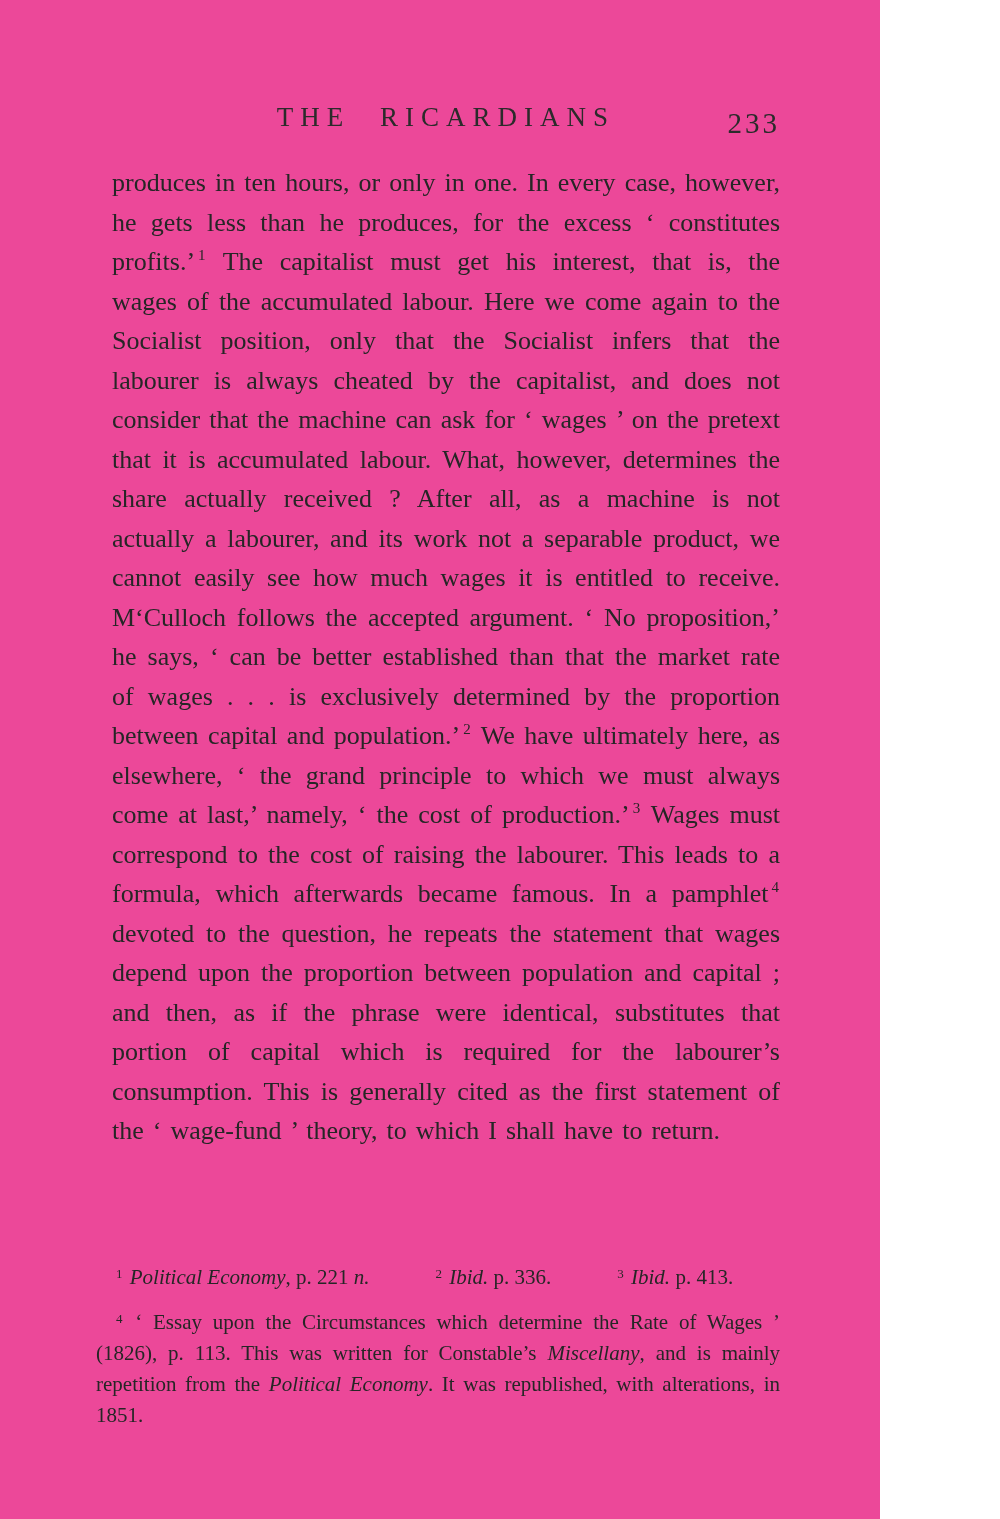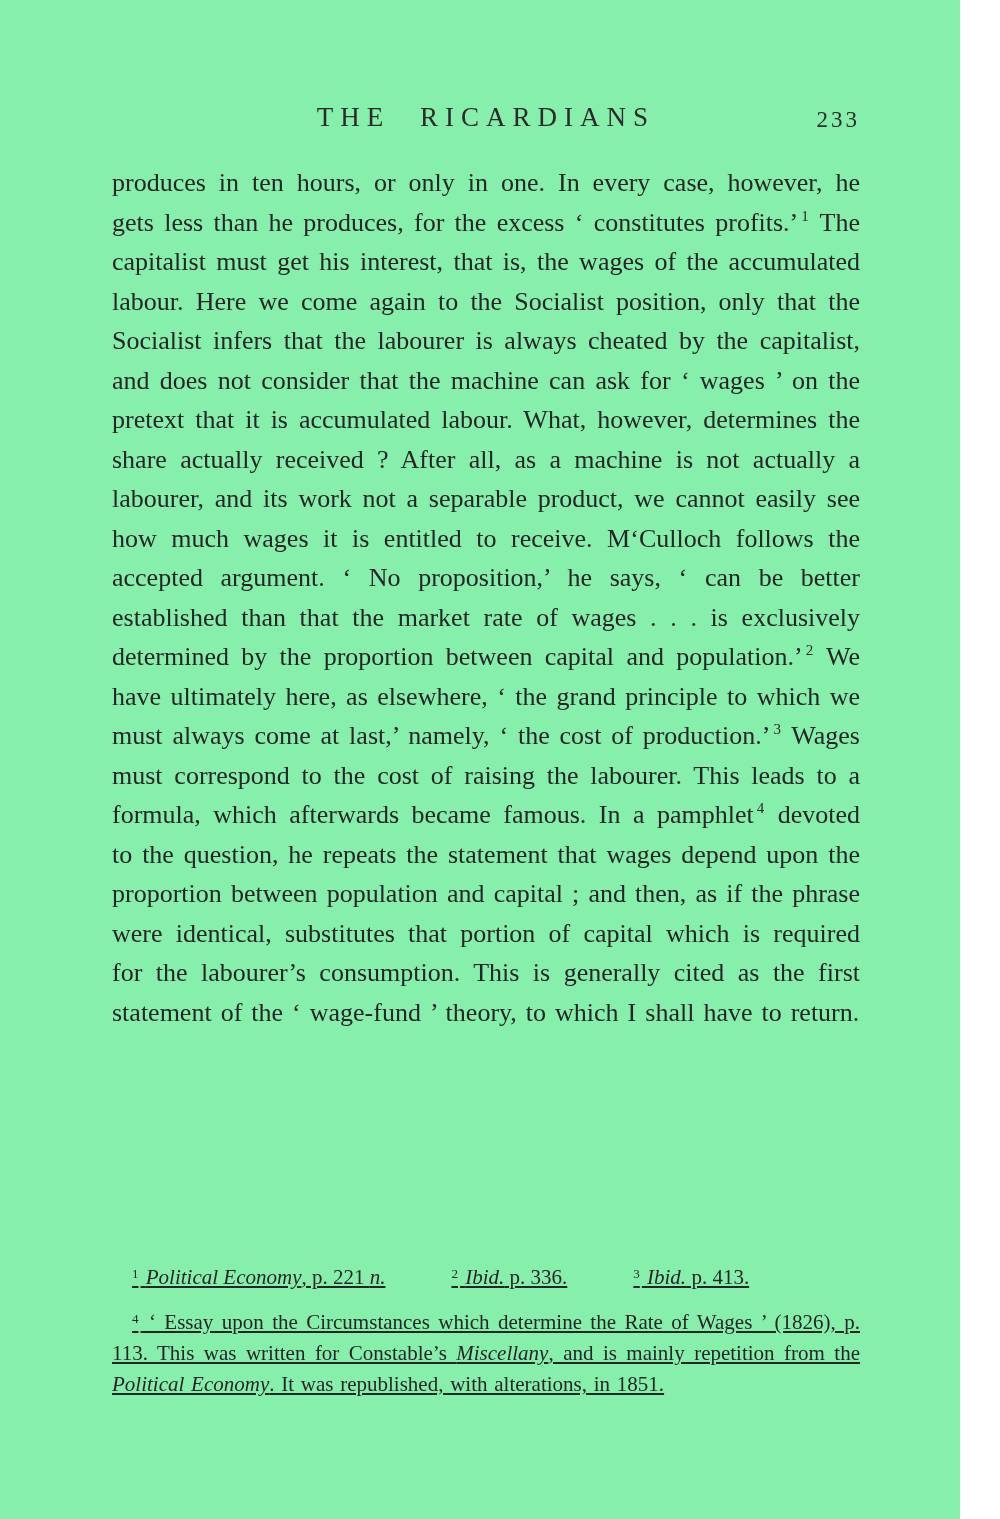--- a/index.html
+++ b/index.html
@@ -3,44 +3,44 @@
 <meta charset="utf-8">
 <style>
   * { margin: 0; padding: 0; box-sizing: border-box; }
   html, body { background: #ffffff; }
   body {
     width: 1000px;
     font-family: "Liberation Serif", "DejaVu Serif", serif;
   }
   .page {
     position: relative;
-    width: 960px;
+    width: 880px;
     height: 1519px;
-    background: #86efac;
+    background: #ec4899;
     color: #262626;
     overflow: hidden;
   }
   .page-header {
     position: absolute;
     top: 102px;
     left: 112px;
     right: 100px;
     text-align: center;
   }
   .running-title {
     font-size: 27px;
     letter-spacing: 7px;
     word-spacing: 16px;
     color: #2b2b2b;
   }
   .page-number {
     position: absolute;
     right: 0;
     top: 5px;
-    font-size: 23px;
+    font-size: 29px;
     letter-spacing: 3px;
     color: #2b2b2b;
   }
   .body-text {
     position: absolute;
     top: 163px;
     left: 112px;
     right: 100px;
   }
   .paragraph {
@@ -54,23 +54,22 @@
     line-height: 0;
     vertical-align: baseline;
     position: relative;
     top: -10px;
     margin-left: 3px;
     margin-right: 1px;
   }
   .footnotes {
     position: absolute;
     top: 1262px;
-    left: 112px;
+    left: 96px;
     right: 100px;
-    text-decoration: underline;
   }
   .fn-row {
     display: flex;
     gap: 66px;
     font-size: 21px;
     line-height: 31px;
     margin-left: 20px;
     white-space: nowrap;
   }
   .fn-para {

